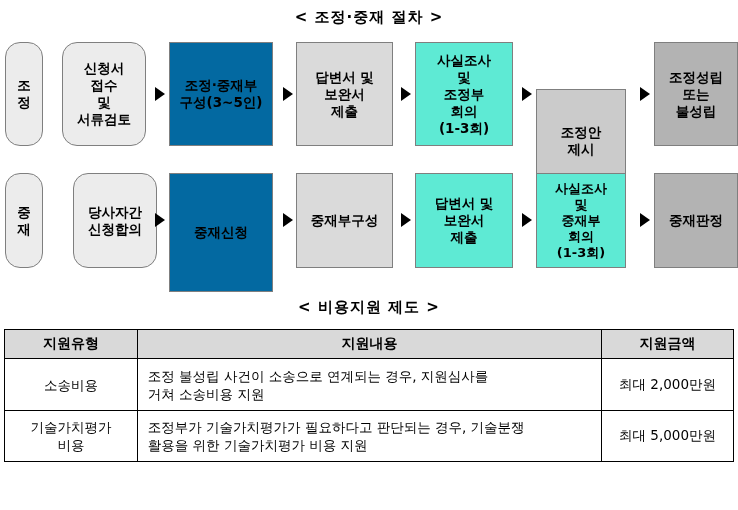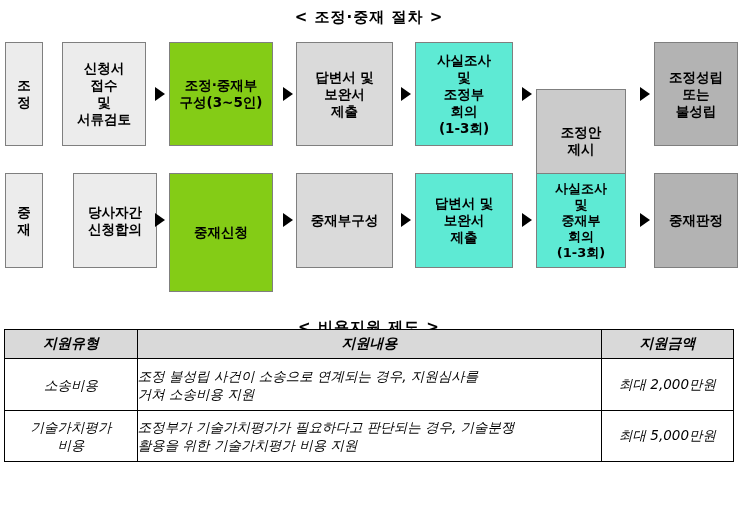--- a/index.html
+++ b/index.html
@@ -3,31 +3,31 @@
 <meta charset="utf-8">
 <style>
   html, body { margin:0; padding:0; background:#ffffff; }
   body { width:738px; height:510px; position:relative; overflow:hidden;
          font-family:"DejaVu Sans","Liberation Sans",sans-serif; color:#000; }
   .title { position:absolute; left:0; width:738px; text-align:center;
            font-weight:bold; font-size:15px; letter-spacing:1px; }
   .box { position:absolute; box-sizing:border-box; border:1.5px solid #7f7f7f;
          display:flex; align-items:center; justify-content:center; text-align:center;
          font-size:13.5px; line-height:17px; font-weight:bold; white-space:pre-line; }
-  .b1 { background:#ececec; }
-  .b2 { background:#84cc16; }
+  .b1 { background:#ececec;border-radius:15px; }
+  .b2 { background:#0369a1; }
   .b3 { background:#dadada; }
   .b4 { background:#5eead4; }
   .b5 { background:#cbcbcb;margin-top:47px; }
   .b6 { background:#b3b3b3; }
   .arrow { position:absolute; width:0; height:0; border-top:7px solid transparent;
            border-bottom:7px solid transparent; border-left:10px solid #000; }
   table { position:absolute; left:4px; top:329px; width:730px; border-collapse:collapse;
           font-size:13.5px; }
-  td, th { border:1.5px solid #000; padding:2px 0;font-style:italic; }
+  td, th { border:1.5px solid #000; padding:2px 10px; }
   th { background:#d9d9d9; height:24px; font-weight:bold; font-size:14px; }
   td.c { text-align:center; }
   .line { display:block; line-height:18px; }
   .note { font-size:12px; }
 </style>
 </head>
 <body>
 
 <div class="title" style="top:8px;text-align:center;">&lt; 조정·중재 절차 &gt;</div>
 
@@ -76,21 +76,21 @@
   <div class="arrow" style="left:522px;top:213px;"></div>
   <div class="box b4" style="left:536px;top:173px;width:90px;height:95px;font-size:13px;line-height:16px;">사실조사
 및
 중재부
 회의
 (1-3회)</div>
   <div class="arrow" style="left:640px;top:213px;"></div>
   <div class="box b6" style="left:654px;top:173px;width:84px;height:95px;">중재판정</div>
 </div>
 
-<div class="title" style="top:298px;margin-top:20px;">&lt; 비용지원 제도 &gt;</div>
+<div class="title" style="top:298px;">&lt; 비용지원 제도 &gt;</div>
 
 <table>
   <colgroup>
       <col style="width:133px">
       <col style="width:465px">
       <col style="width:132px">
     </colgroup>
   <tbody>
       <tr>
     <th>지원유형</th>

